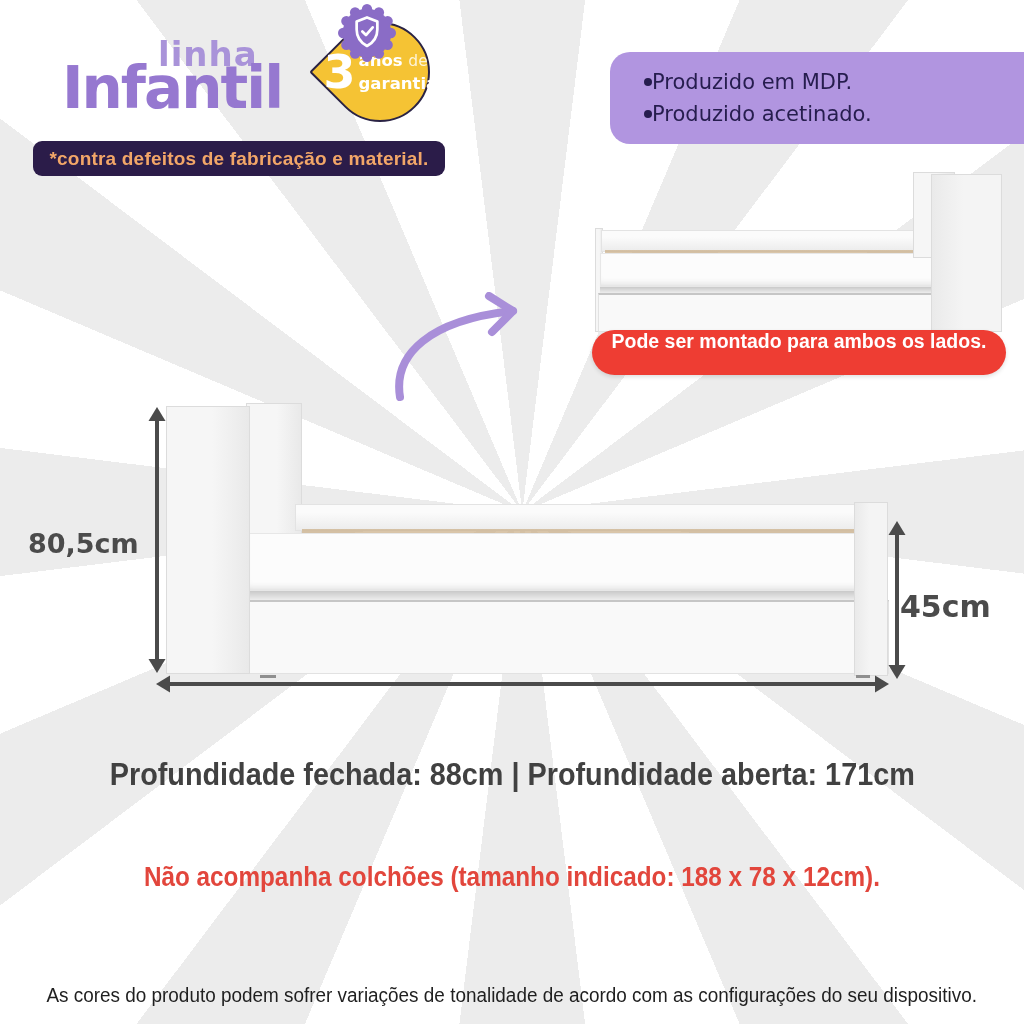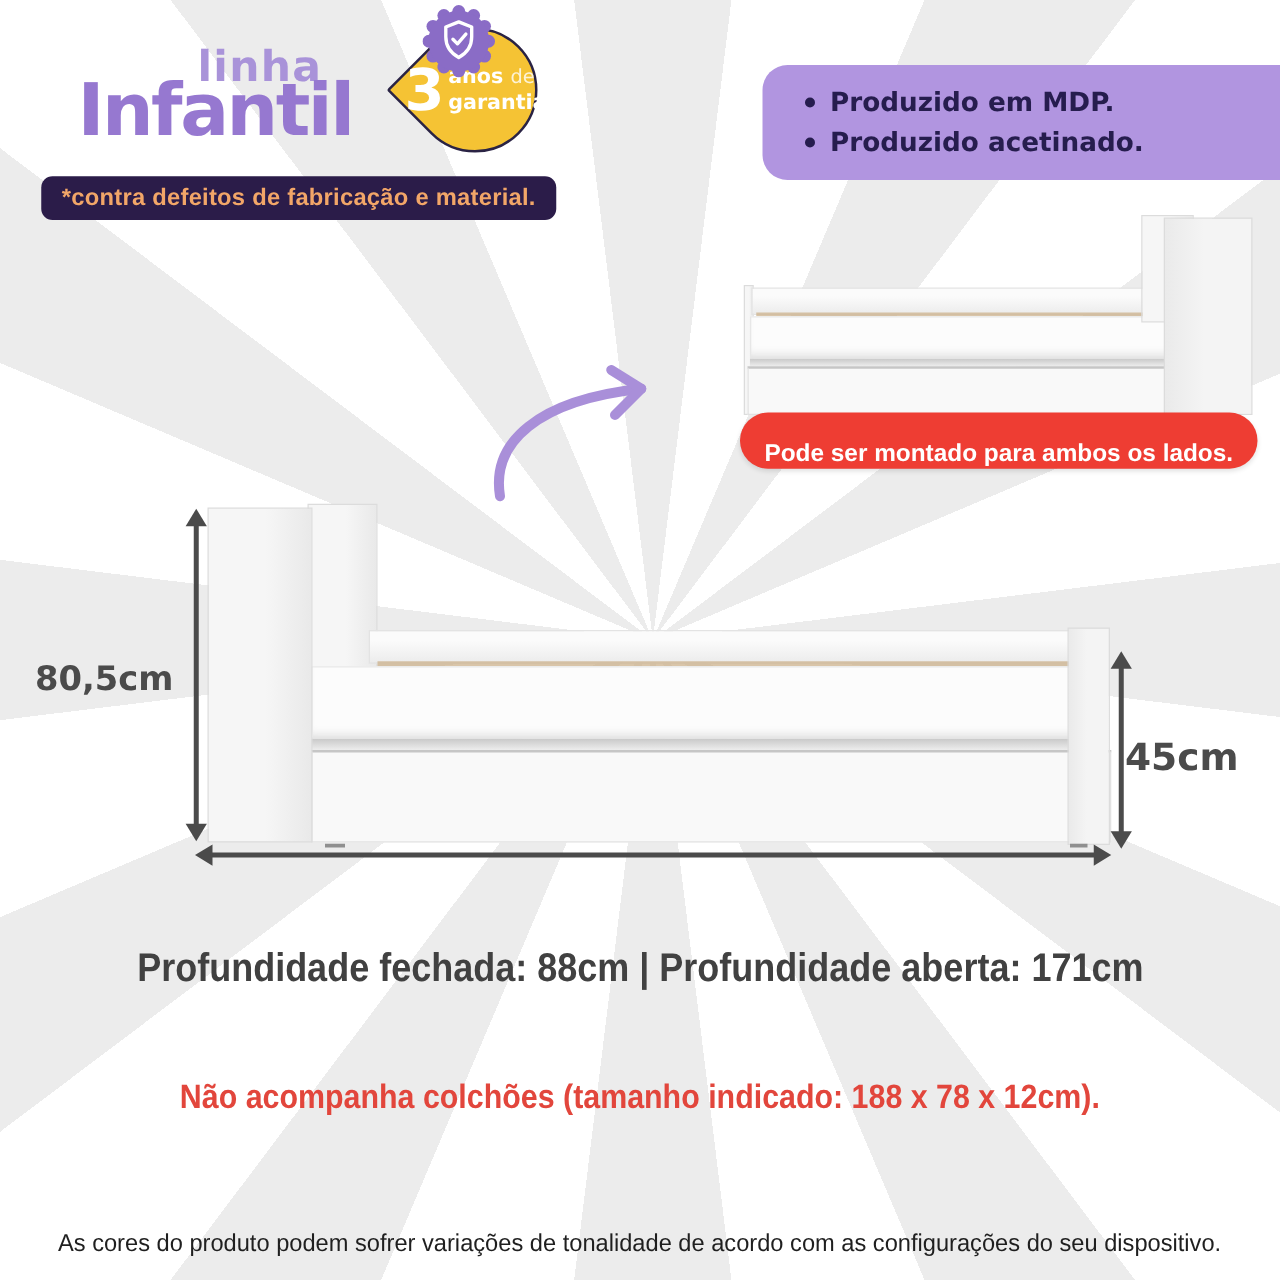--- a/index.html
+++ b/index.html
@@ -51,40 +51,40 @@
   }
 
   
   .features {
     left:610px; top:52px; width:424px; height:92px;
     background:#b195e0; border-radius:20px 0 0 20px;
     display:flex; align-items:center; padding-left:34px;
   }
   .features ul { list-style:none; }
   .features li {
-    display:flex; align-items:center; gap:12px;
-    font-family:"DejaVu Sans",sans-serif; font-size:21px; font-weight:700;
+    display:flex; align-items:center; 
+    font-family:"DejaVu Sans",sans-serif; font-size:21px; font-weight:400;
     color:#261d4e; line-height:32px;
   }
   .features .dot { width:8px; height:8px; border-radius:50%; background:#261d4e; flex:0 0 auto; }
 
   
   .panel  { position:absolute; background:linear-gradient(90deg,#f6f6f6 55%,#e9e9e9); border:1px solid #dcdcdc; }
   .panelR { position:absolute; background:linear-gradient(270deg,#f4f4f4 55%,#eaeaea); border:1px solid #dcdcdc; }
   .rail   { position:absolute; background:linear-gradient(#fbfbfb 30%,#ececec); border:1px solid #e3e3e3; }
   .face   { position:absolute; background:#fcfcfc; border:1px solid #e7e7e7; box-shadow: inset 0 -7px 9px -7px #cfcfcf; }
   .gapline{ position:absolute; background:linear-gradient(#c9c9c9,#ededed); }
   .drawer { position:absolute; background:#f9f9f9; border:1px solid #e2e2e2; border-top:2px solid #c6c6c6; }
   .tan    { position:absolute; background:#ccb18c; opacity:.75; }
   .foot-dash { position:absolute; height:3px; background:#8f8f8f; }
 
   
   .red-banner {
     left:592px; top:330px; width:414px; height:45px; border-radius:23px;
-    background:#ee3d33; display:flex; align-items:flex-end; justify-content:center;
+    background:#ee3d33; display:flex; align-items:flex-start; justify-content:center;
     color:#fff; font-weight:bold; font-size:19.5px; z-index:6;
     box-shadow:0 2px 4px rgba(0,0,0,.12);
   }
 
   
   .dim-label {
     font-family:"DejaVu Sans",sans-serif; font-weight:bold; color:#4b4b4b; z-index:8;
   }
   .center-line { left:0; width:1024px; text-align:center; z-index:8; }
   .squeeze { display:inline-block; transform:scaleX(.9); transform-origin:center; }

